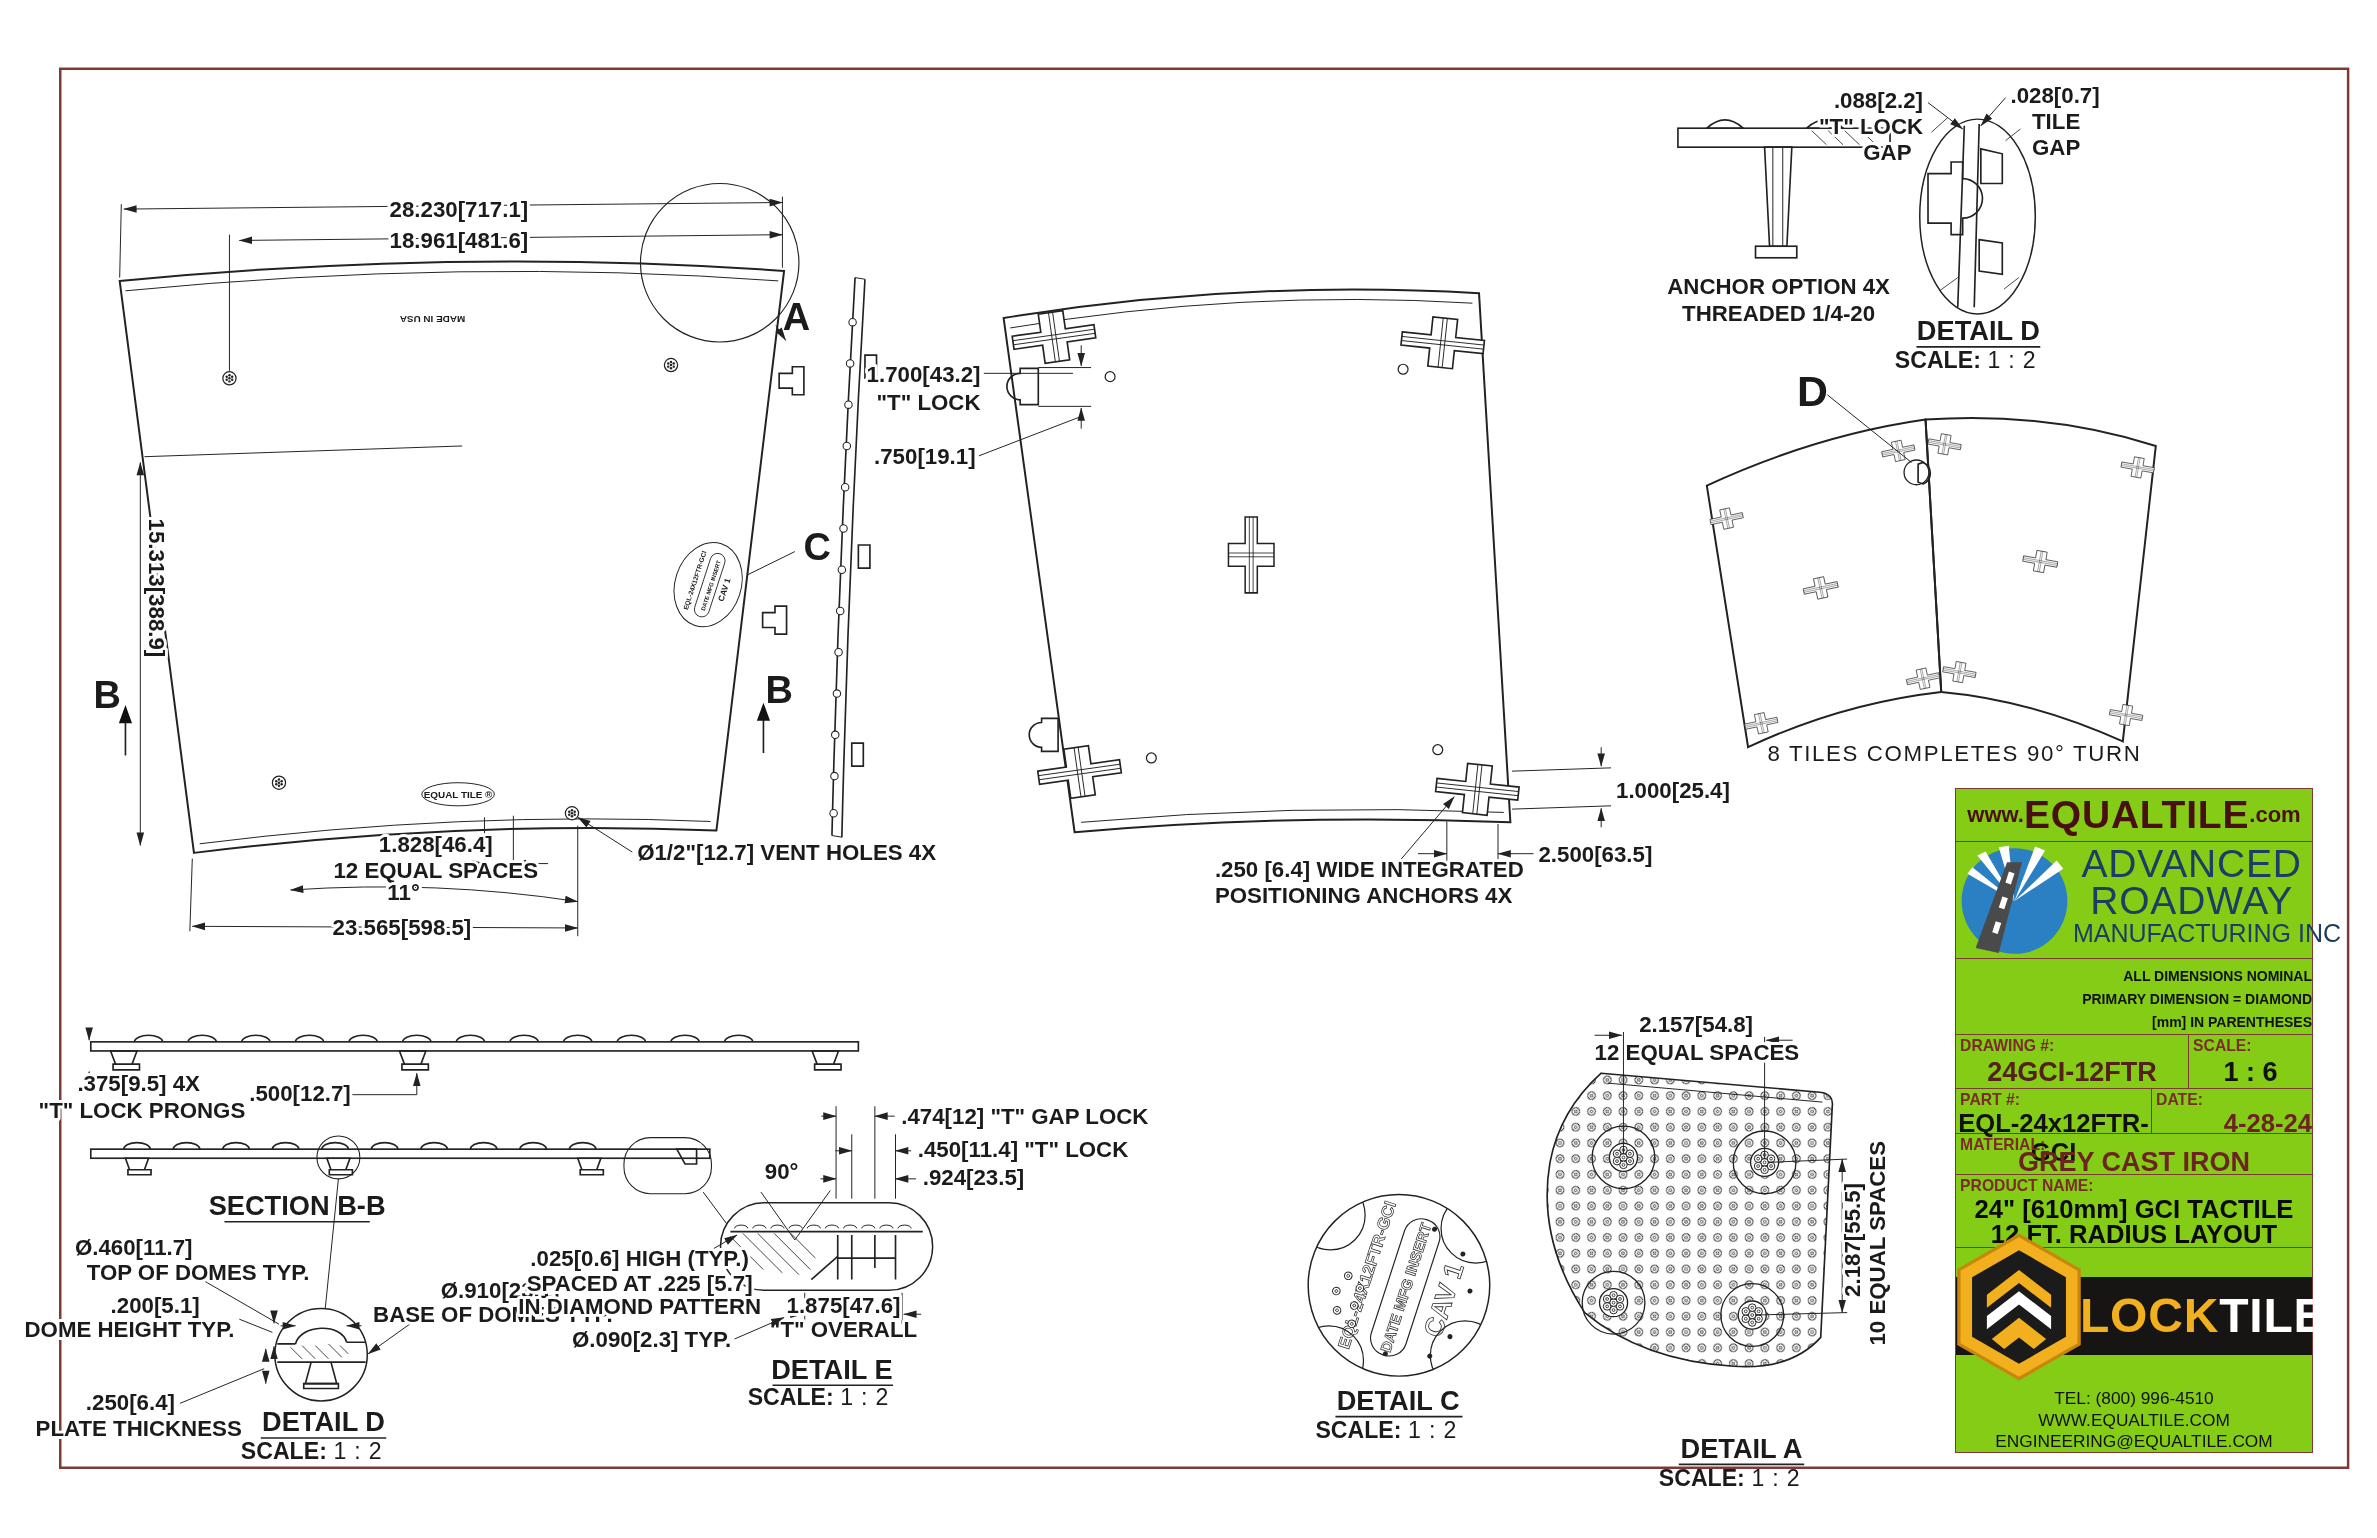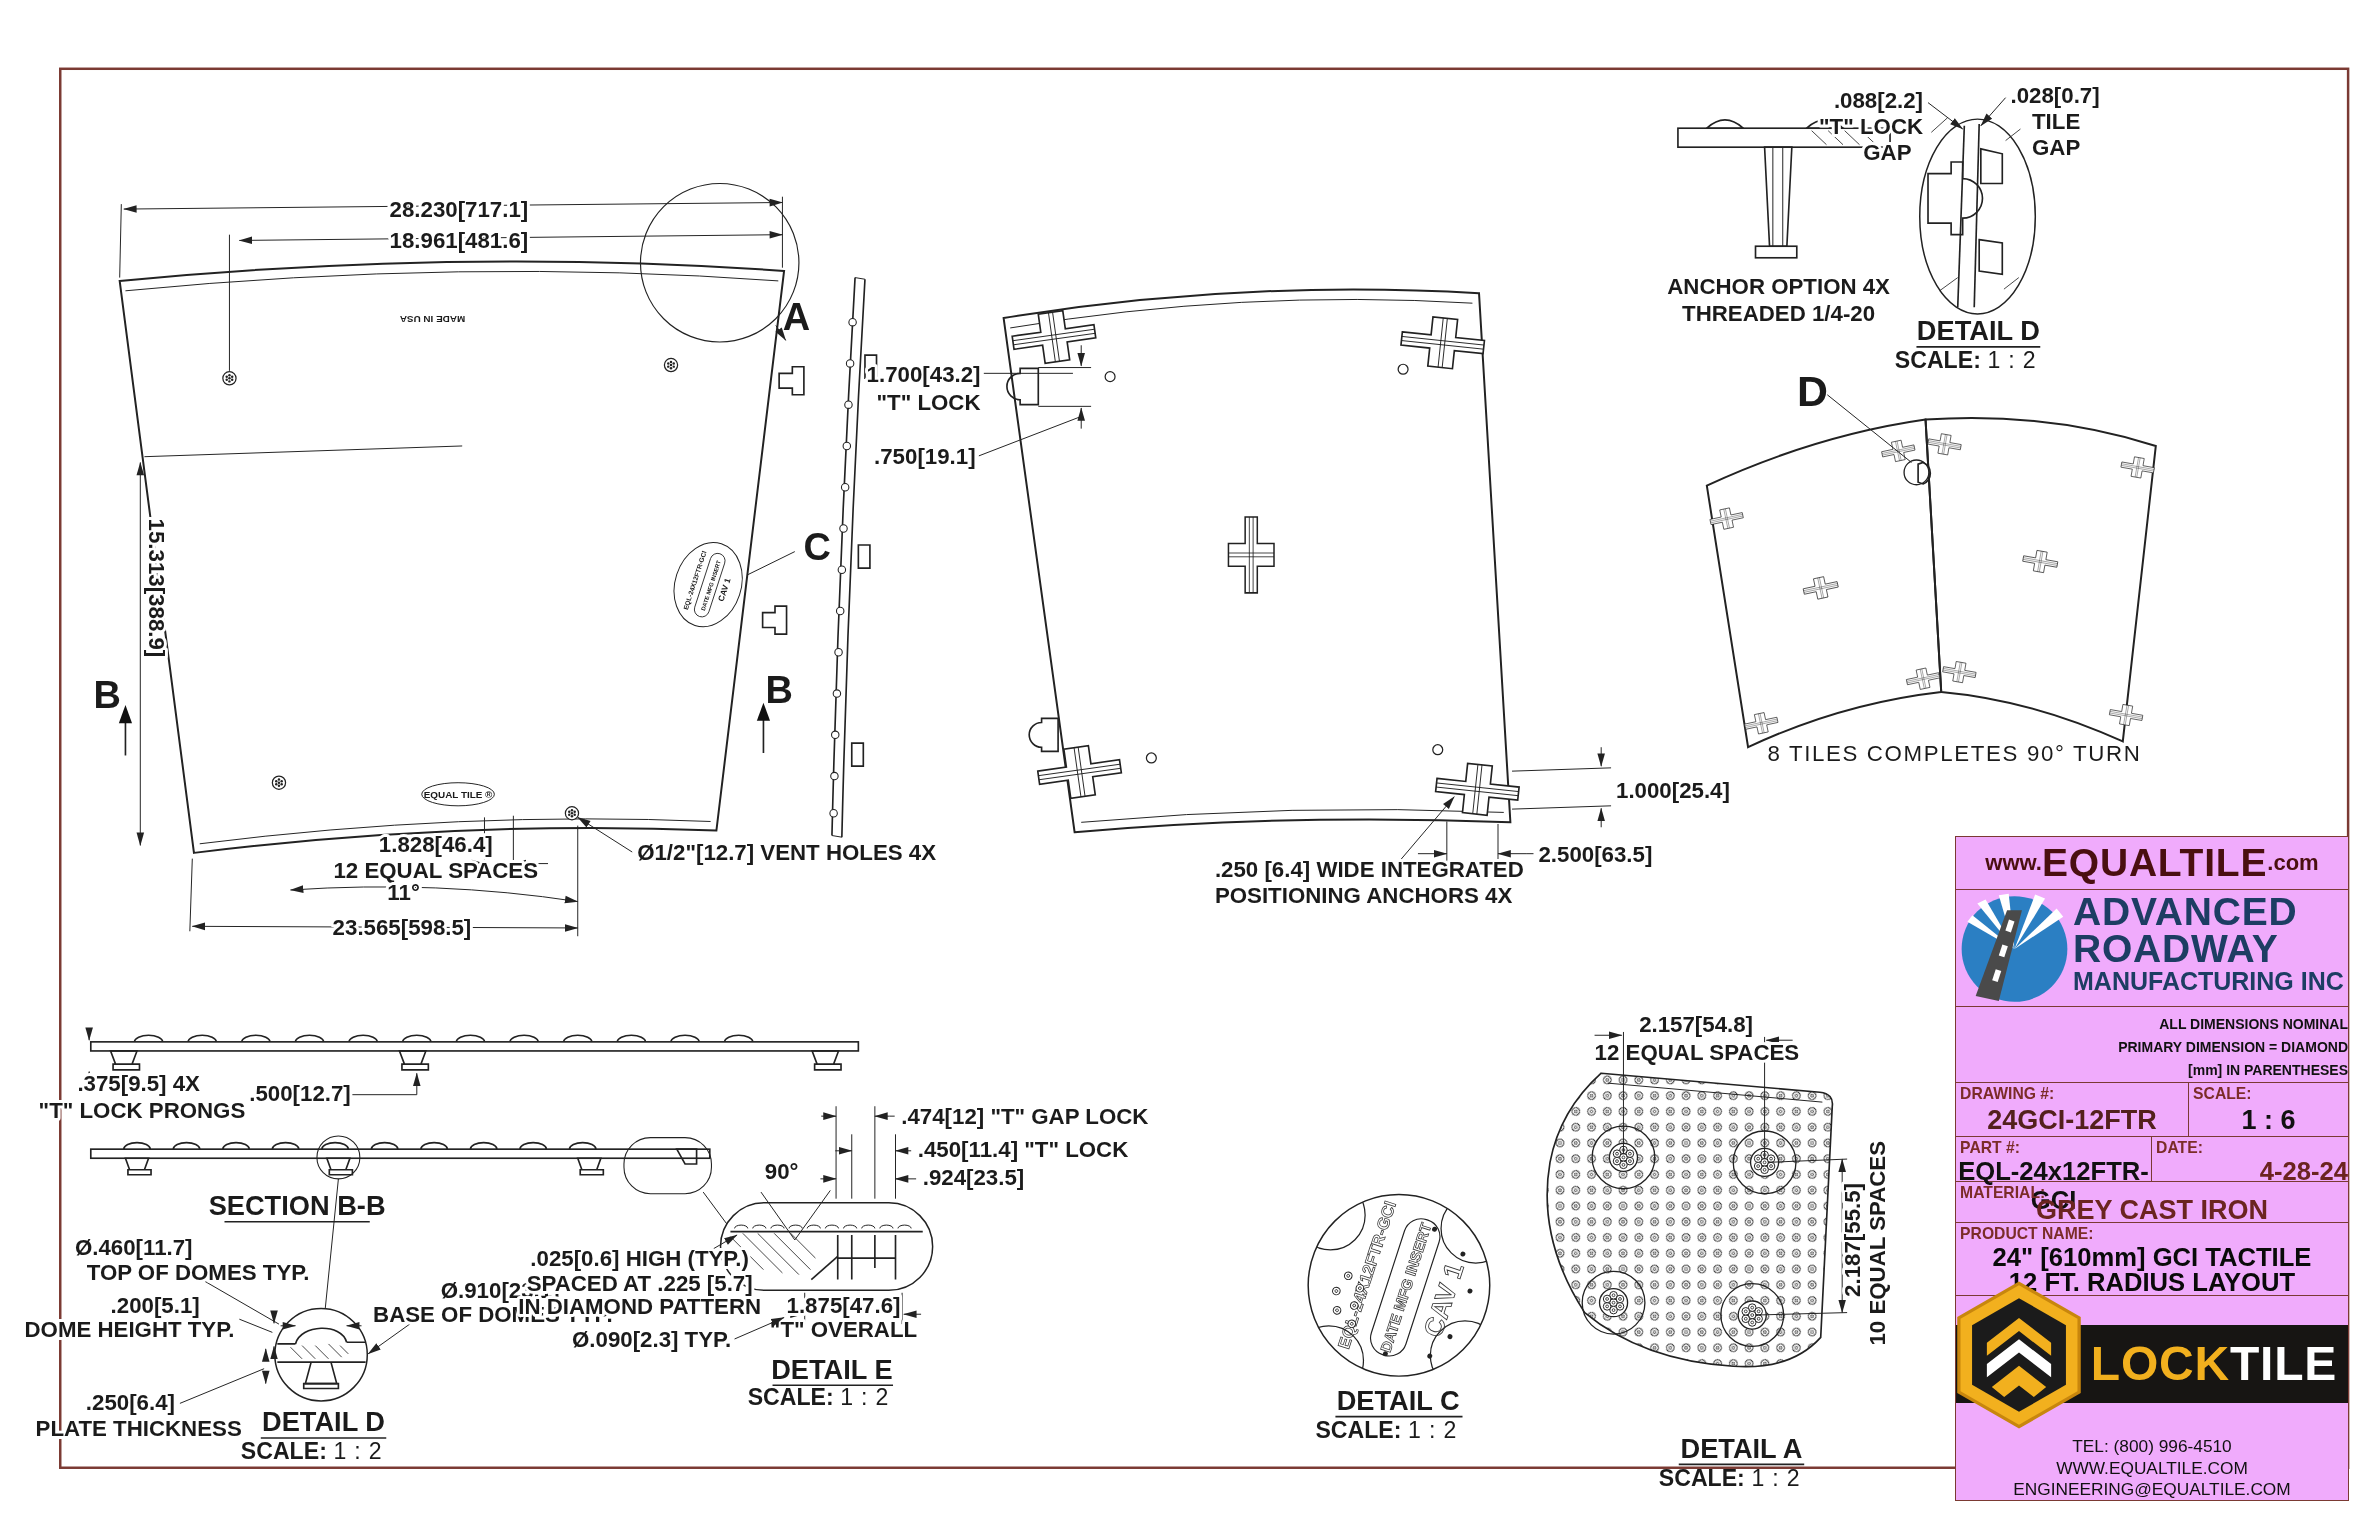--- a/index.html
+++ b/index.html
@@ -11,29 +11,29 @@
   .cap{font-size:33px;font-weight:700;}
   .scl{font-size:28px;font-weight:700;}
   .sclv{font-size:28px;font-weight:400;letter-spacing:1px;}
   .lt{font-size:27px;font-weight:400;letter-spacing:2px;}
   .tiny{font-size:12px;font-weight:700;}
   .ln{stroke:#222;fill:none;stroke-width:2;}
   .lo{stroke:#222;fill:none;stroke-width:2.4;}
   .l1{stroke:#222;fill:none;stroke-width:1.2;}
   .hatch{stroke:#222;fill:none;stroke-width:1;}
   
-  .tb{position:absolute;left:1955px;top:836px;width:394px;height:665px;box-sizing:border-box;
-      border:1.7px solid #7b3a33;background:#f0abfc;}
+  .tb{position:absolute;left:1955px;top:788px;width:358px;height:665px;box-sizing:border-box;
+      border:1.7px solid #7b3a33;background:#84cc16;}
   .tb .row{position:relative;box-sizing:border-box;border-bottom:1.7px solid #7b3a33;width:100%;}
   .tb .lab{position:absolute;top:1.7px;left:4.1px;font-size:15.7px;font-weight:700;color:#7b2c28;}
   .cell{position:absolute;top:0;height:100%;box-sizing:border-box;}
   .www{height:53px;display:flex;align-items:center;justify-content:center;color:#4a0f10;font-weight:700;}
   .www .s{font-size:22px;} .www .b{font-size:39px;letter-spacing:0.8px;}
   .co{height:117px;}
-  .co .txt{position:absolute;left:117px;right:1.7px;top:3.3px;text-align:left;color:#1d3d63;font-weight:700;}
+  .co .txt{position:absolute;left:117px;right:1.7px;top:3.3px;text-align:center;color:#1d3d63;font-weight:400;}
   .co .c1{font-size:39px;line-height:37px;letter-spacing:0.8px;}
   .co .c3{font-size:25px;line-height:28px;white-space:nowrap;}
   .note{height:76px;text-align:right;font-size:14px;font-weight:700;line-height:23px;padding-top:5.8px;color:#111;}
   .r1{height:54px;} .r2{height:45px;} .mat{height:41px;} .prod{height:73px;}
   .brand{height:135px;border-bottom:none!important;} .contact{height:71px;border-bottom:none!important;}
   .val{width:100%;text-align:center;font-weight:700;}
   .drv{padding-top:21.5px;font-size:27px;color:#53201c;}
   .scv{padding-top:21.5px;font-size:27px;color:#111;}
   .ptv{padding-top:20px;font-size:25.6px;color:#111;}
   .dtv{padding-top:20px;font-size:25.6px;color:#6b2420;text-align:right;}

